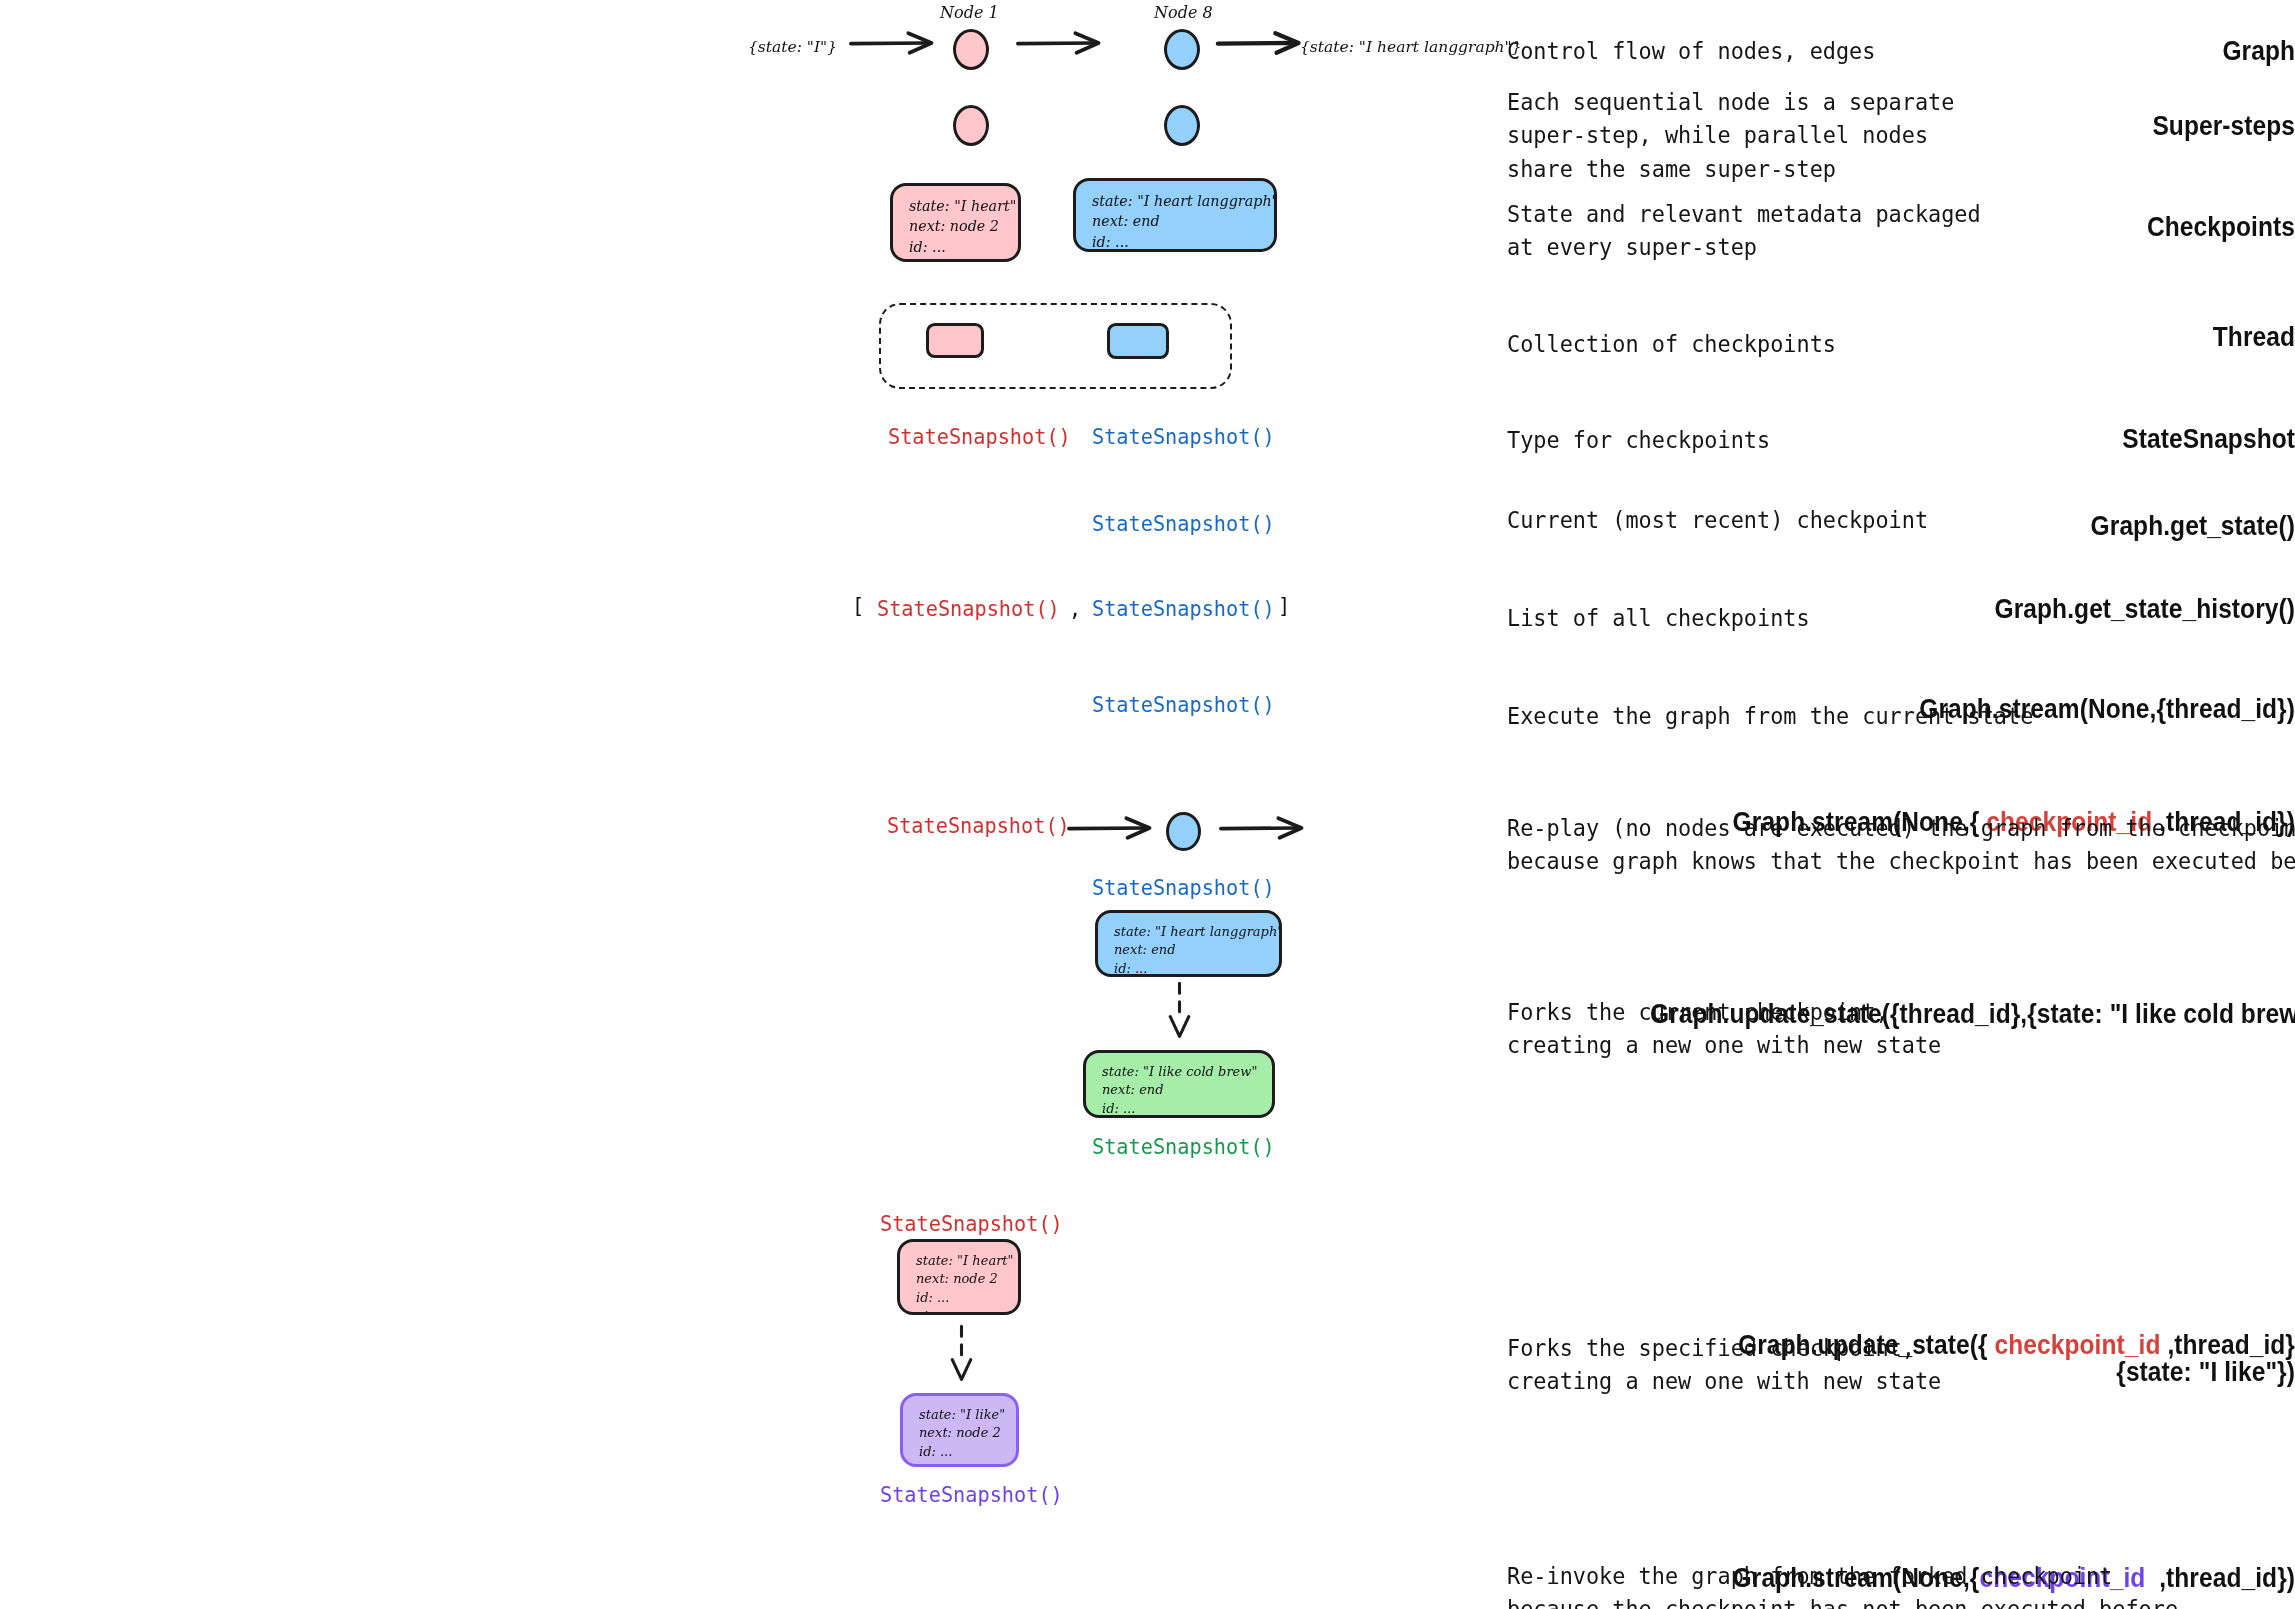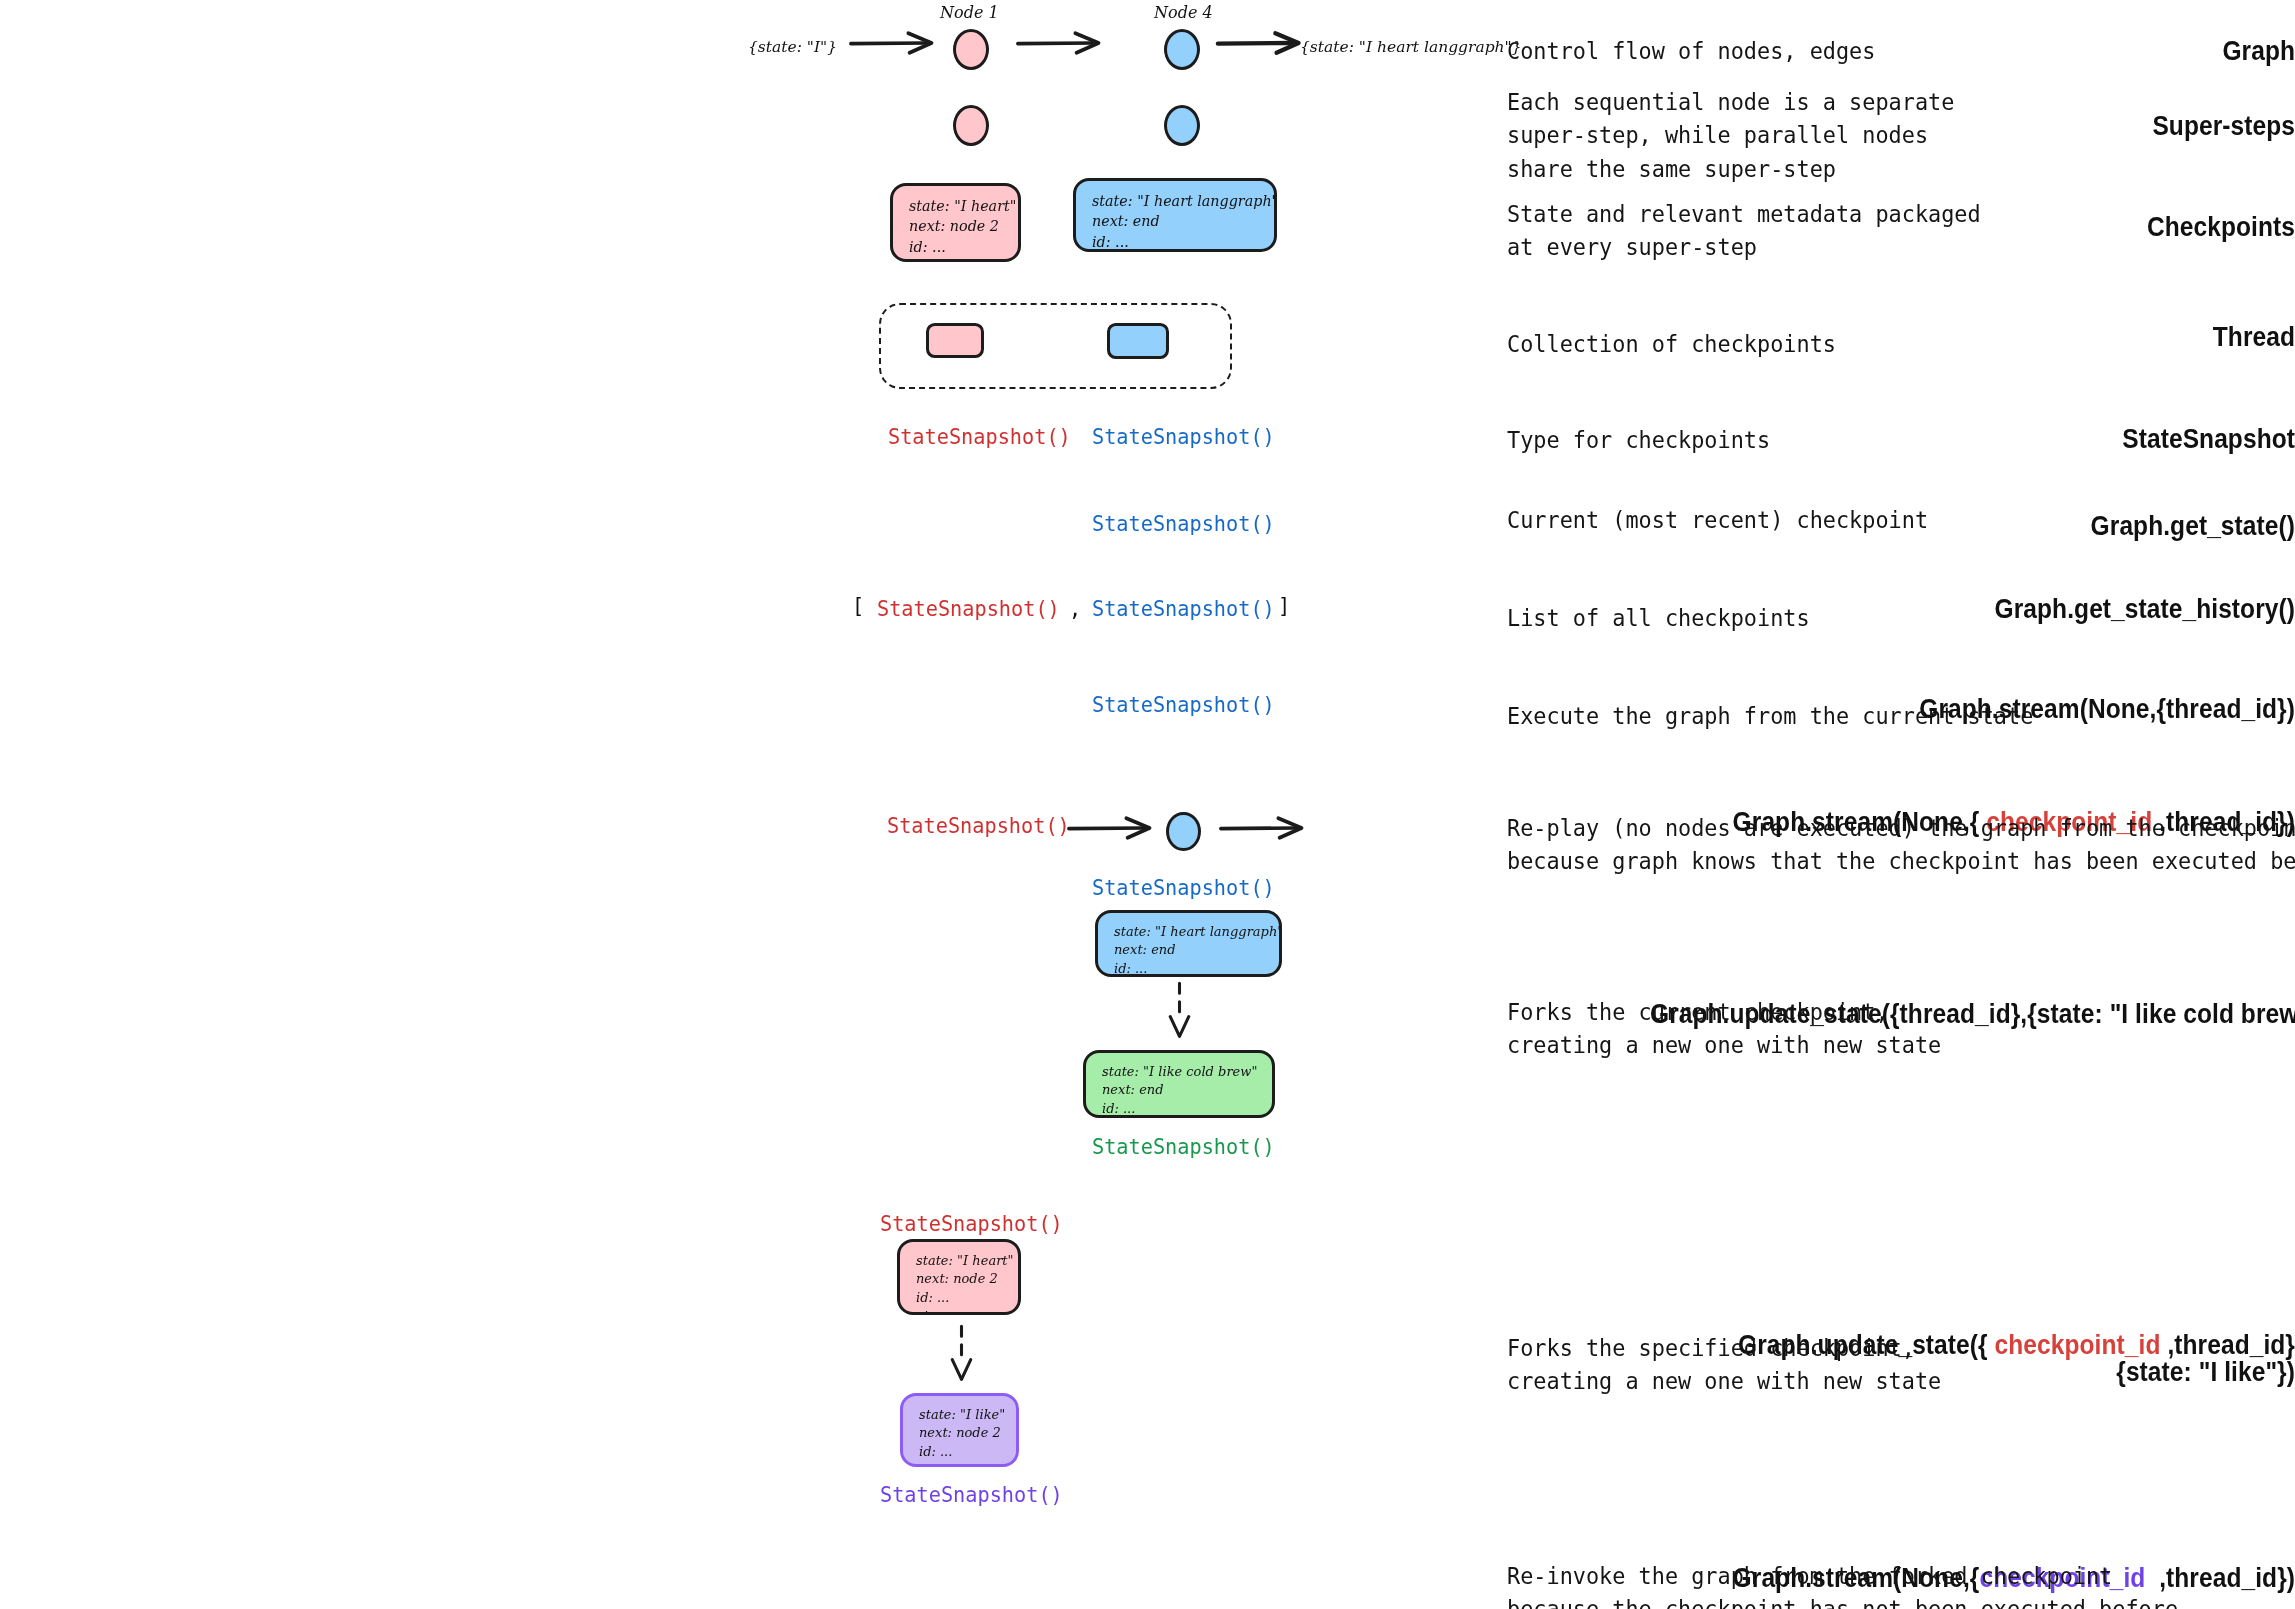--- a/index.html
+++ b/index.html
@@ -215,21 +215,21 @@
   <div class="node-caption" style="left:940px; top:3px;">Node 1</div>
   <div class="node pink" style="left:953px; top:29px; width:30px; height:35px;"></div>
 
   <div class="arrow" style="left:1016px; top:32px;">
     <svg width="93" height="22" viewBox="0 0 150 36">
       <path d="M2 19 L126 18" stroke="#1b1b1b" stroke-width="6" fill="none" stroke-linecap="round"></path>
       <path d="M96 2 L134 18 L98 34" stroke="#1b1b1b" stroke-width="6" fill="none" stroke-linecap="round" stroke-linejoin="round"></path>
     </svg>
   </div>
 
-  <div class="node-caption" style="left:1154px; top:3.1px;">Node 4</div>
+  <div class="node-caption" style="left:1154px; top:3.1px;">Node 8</div>
   <div class="node blue" style="left:1164px; top:29px; width:30px; height:35px;"></div>
 
   <div class="arrow" style="left:1216px; top:32px;">
     <svg width="93" height="22" viewBox="0 0 150 36">
       <path d="M2 19 L126 18" stroke="#1b1b1b" stroke-width="7" fill="none" stroke-linecap="round"></path>
       <path d="M96 2 L134 18 L98 34" stroke="#1b1b1b" stroke-width="7" fill="none" stroke-linecap="round" stroke-linejoin="round"></path>
     </svg>
   </div>
 
   <div class="state-tag" style="left:1300px; top:38px;">{state: "I heart langgraph"}</div>

